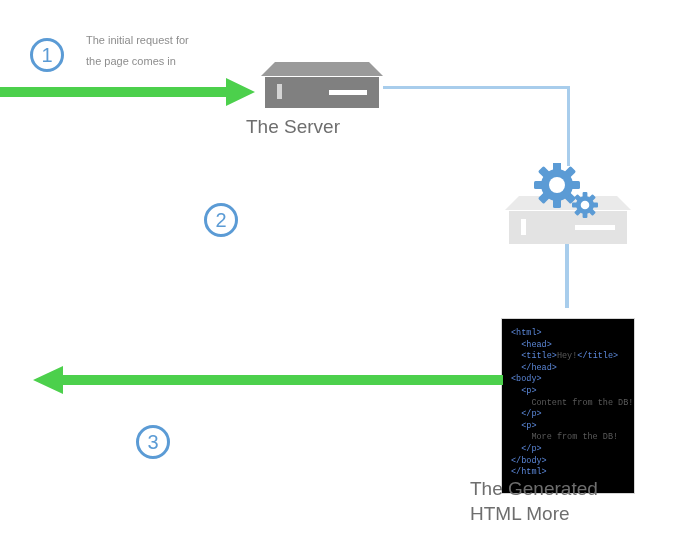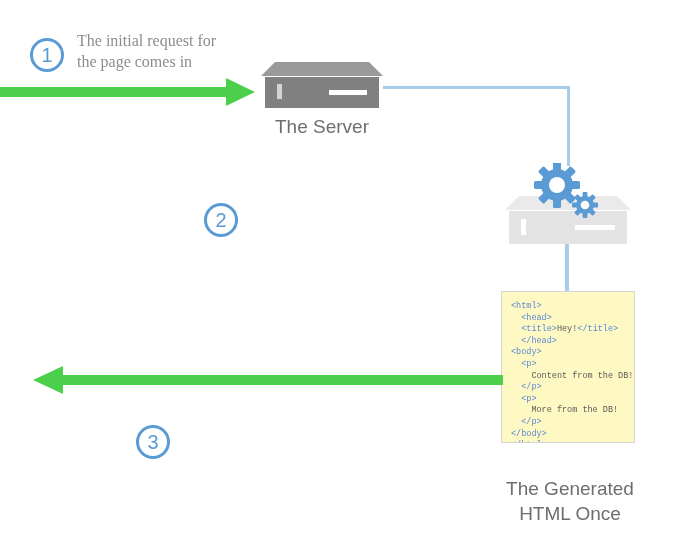--- a/index.html
+++ b/index.html
@@ -34,24 +34,25 @@
     font-size: 20px;
     line-height: 28px;
     text-align: center;
     font-family: "Liberation Sans", sans-serif;
   }
 
   
   .step-text {
     position: absolute;
     color: #8d8d8d;
-    font-size: 16px;
+    font-size: 11px;
     line-height: 21px;
-    font-family: Liberation Serif, serif;
+    font-family: Liberation Sans, sans-serif;
     white-space: pre-line;
+    margin-left: 9px;
   }
 
   
   .arrow-svg {
     position: absolute;
   }
 
   
   .server-dark {
     position: absolute;
@@ -140,25 +141,25 @@
   
   .conn {
     position: absolute;
     background: #a8cdec;
   }
 
   
   .code-box {
     position: absolute;
     left: 501px;
-    top: 291px;
+    top: 318px;
     width: 134px;
-    height: 152px;
+    height: 176px;
     border: 1px solid #d5d5d5;
-    background: #fef9c3;
+    background: #000000;
     box-sizing: border-box;
     overflow: hidden;
   }
   .code-lines {
     position: absolute;
     left: 9px;
     top: 9px;
     font-family: "Liberation Mono", monospace;
     font-size: 8.5px;
     line-height: 11.6px;
@@ -166,21 +167,20 @@
     color: #5b87d8;
   }
   .code-lines .txt { color: #5a5a5a; text-align: right; }
 
   
   .caption {
     position: absolute;
     color: #6e6e6e;
     font-size: 19px;
     line-height: 25px;
-    text-align: center;
     font-family: "Liberation Sans", sans-serif;
     white-space: pre-line;
   }
 </style>
 </head>
 <body>
 
 <div class="canvas">
 
   <div class="step-circle" style="left:30px; top:38px;">1</div>
@@ -253,21 +253,21 @@
     </g>
   </svg>
 
   <div class="conn" style="left:565px; top:244px; width:4px; height:64px;"></div>
 
   <div class="code-box">
     <div class="code-lines" id="code-lines"><div><span>&lt;html&gt;</span></div><div>  <span>&lt;head&gt;</span></div><div>  <span>&lt;title&gt;</span><span class="txt">Hey!</span><span>&lt;/title&gt;</span></div><div>  <span>&lt;/head&gt;</span></div><div><span>&lt;body&gt;</span></div><div>  <span>&lt;p&gt;</span></div><div>    <span class="txt">Content from the DB!</span></div><div>  <span>&lt;/p&gt;</span></div><div>  <span>&lt;p&gt;</span></div><div>    <span class="txt">More from the DB!</span></div><div>  <span>&lt;/p&gt;</span></div><div><span>&lt;/body&gt;</span></div><div><span>&lt;/html&gt;</span></div></div>
   </div>
 
   <div class="caption" style="left:470px; top:476px; width:200px;">The Generated
-HTML Once</div>
+HTML More</div>
 
   <svg class="arrow-svg" style="left:33px; top:366px;" width="470" height="28" viewBox="0 0 470 28">
     <path d="M470,9 L30,9 L30,0 L0,14 L30,28 L30,19 L470,19 Z" fill="#4cd04c"></path>
   </svg>
 
   <div class="step-circle" style="left:136px; top:425px;">3</div>
 
 
 </div>
 

